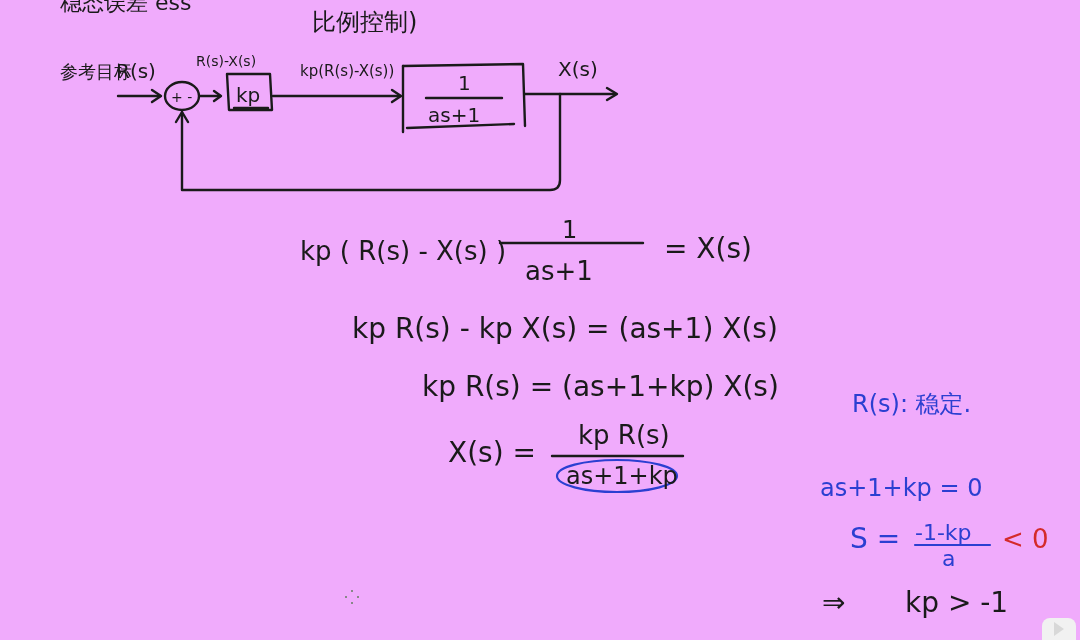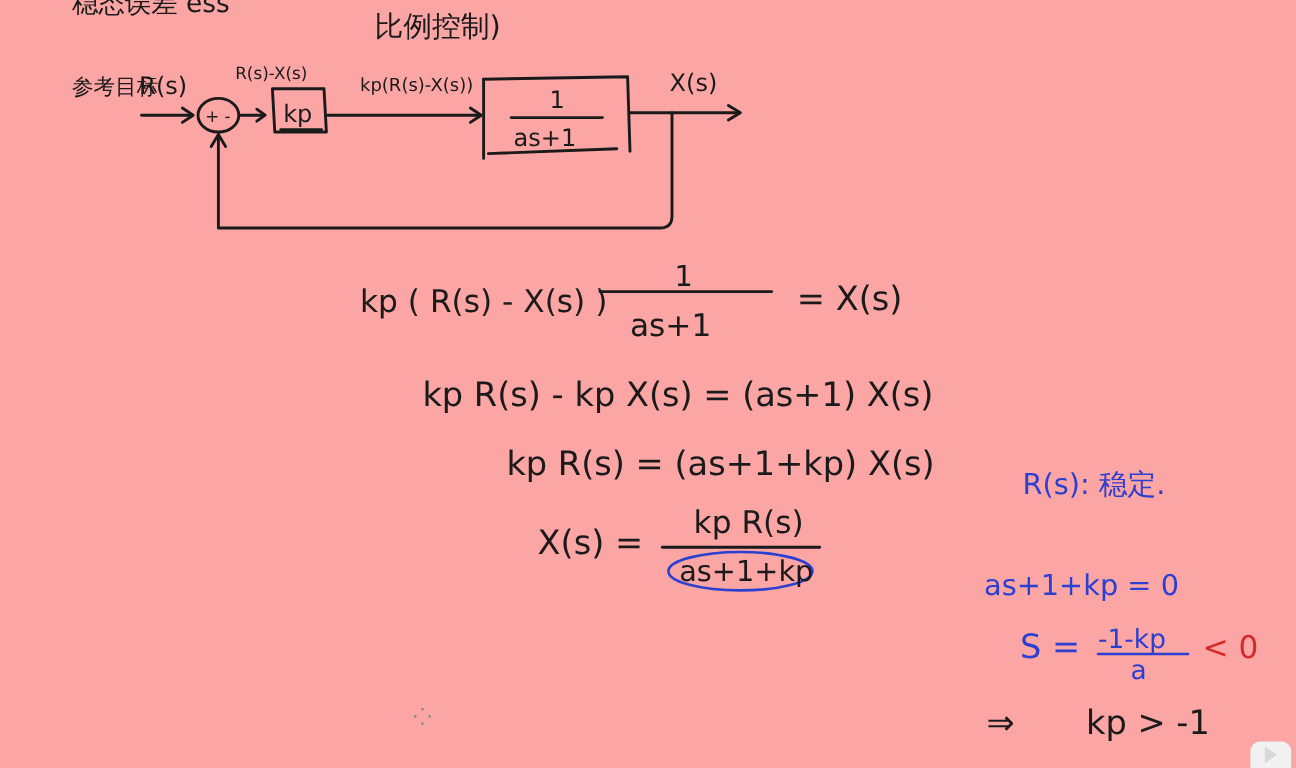--- a/index.html
+++ b/index.html
@@ -1,18 +1,18 @@
 <!DOCTYPE html>
 <html><head>
 <meta charset="utf-8">
 <style>
   html, body { margin: 0; padding: 0; background: #ffffff; }
   body { width: 1080px; height: 640px; position: relative; overflow: hidden;
          font-family: "DejaVu Sans", sans-serif; color: #111; }
-  .canvas { position: absolute; left: 0; top: 0; width: 1080px; height: 640px; background: #fca5a5; }
+  .canvas { position: absolute; left: 0; top: 0; width: 1080px; height: 640px; background: #f0abfc; }
   svg.board { position: absolute; left: 0; top: 0; }
   .hw { font-family: "DejaVu Sans", sans-serif; fill: #1a1a1a; }
   .blue { fill: #2b3fd1; }
   .red { fill: #d42a2a; }
   .wm { position: absolute; right: 4px; bottom: 0px; width: 34px; height: 22px;
         border-radius: 8px 8px 0 0; background: #f1f1f1; }
   .wm::after { content: ""; position: absolute; left: 12px; top: 4px; width: 0; height: 0;
         border-left: 10px solid #d8d8d8; border-top: 7px solid transparent; border-bottom: 7px solid transparent; }
   .cursor { position: absolute; left: 345px; top: 590px; width: 14px; height: 14px; }
   .cursor span { position: absolute; background: #888; width: 2px; height: 2px; }

